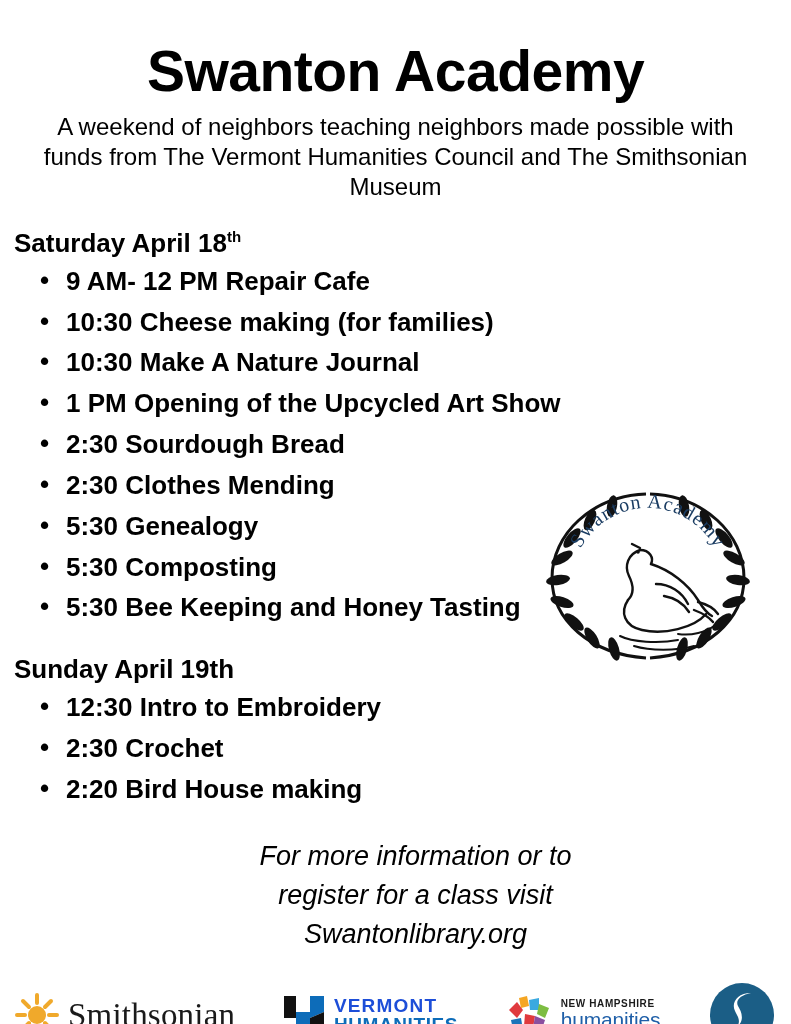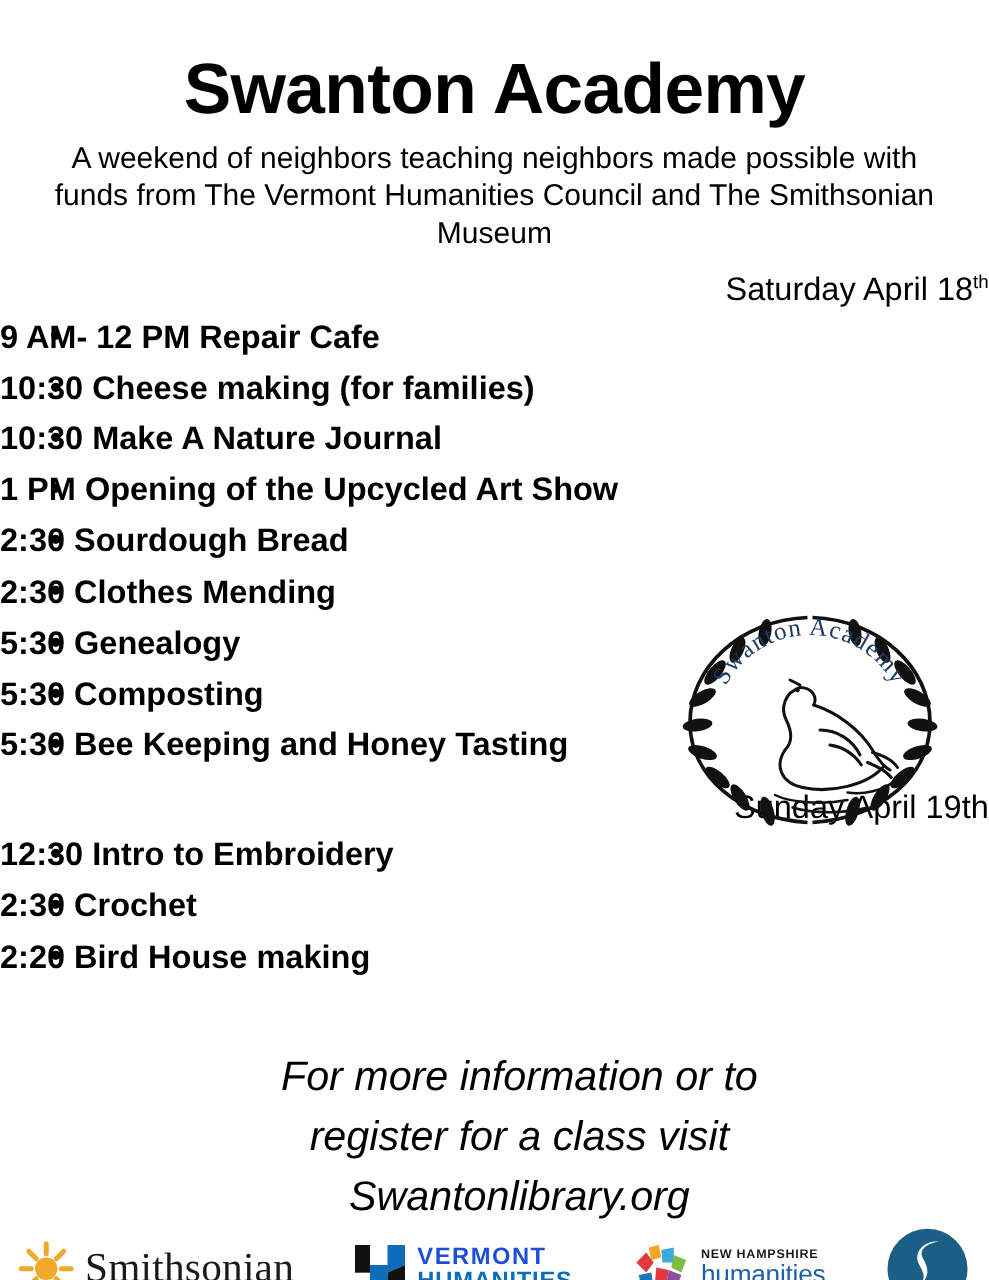--- a/index.html
+++ b/index.html
@@ -37,39 +37,39 @@
   .subtitle {
     text-align: center;
     font-size: 24px;
     line-height: 1.25;
     margin: 10px 26px 0 26px;
   }
 
   
   .day-heading {
     font-size: 26px;
-    font-weight: normal;
-    margin: 14px 0 0 14px;
-    text-align: right;
+    font-weight: bold;
+    margin: 26px 0 0 14px;
   }
   .day-heading sup {
     font-size: 15px;
     vertical-align: super;
   }
 
   ul.session-list {
     list-style: none;
     margin: 2px 0 0 0;
     padding: 0;
   }
   ul.session-list li {
     position: relative;
     font-size: 26px;
     font-weight: bold;
     line-height: 1.57;
+    padding-left: 66px;
   }
   ul.session-list li::before {
     content: "\2022";
     position: absolute;
     left: 40px;
     top: -1px;
     font-size: 26px;
   }
 
   
@@ -83,21 +83,21 @@
   .seal svg { display: block; }
 
   
   .footer-note {
     position: absolute;
     left: 0;
     right: 0;
     top: 795px;
     text-align: center;
     font-style: italic;
-    font-size: 33px;
+    font-size: 27px;
     line-height: 1.45;
     padding-left: 40px;
   }
 
   
   .sponsors {
     position: absolute;
     left: 0;
     right: 0;
     bottom: 8px;

